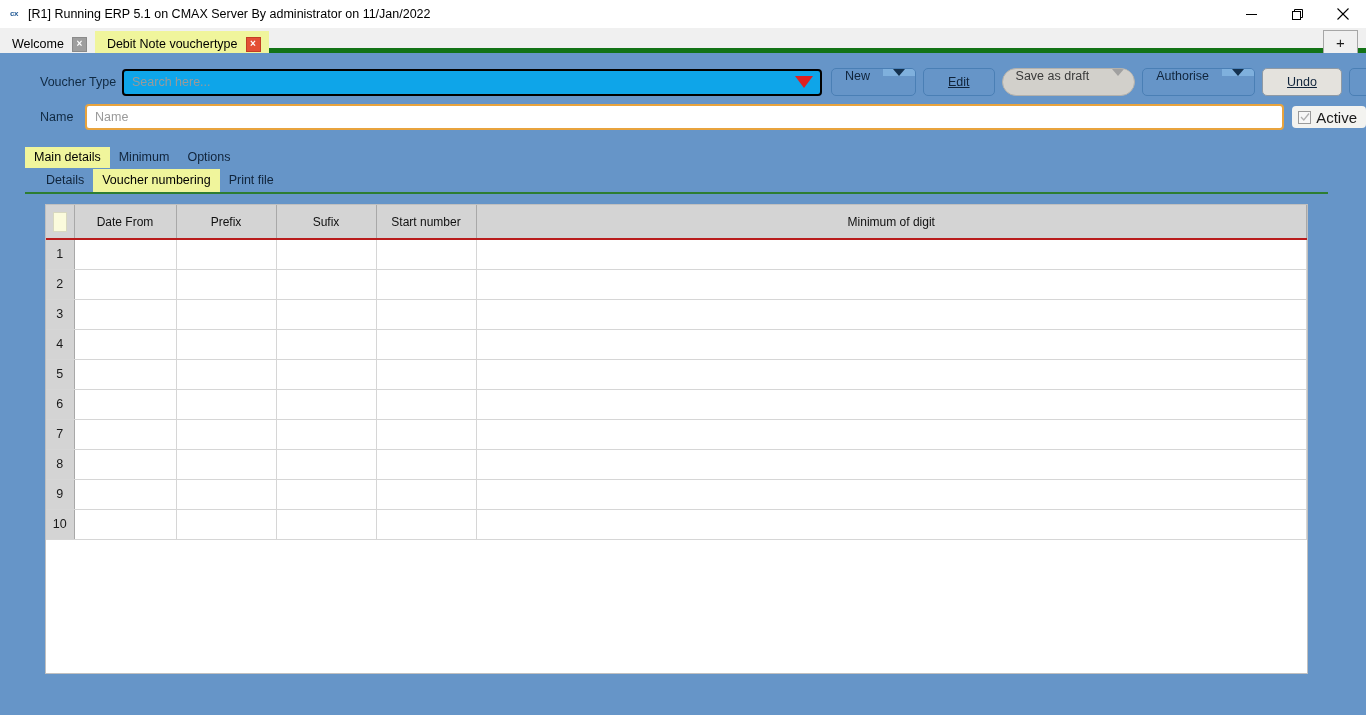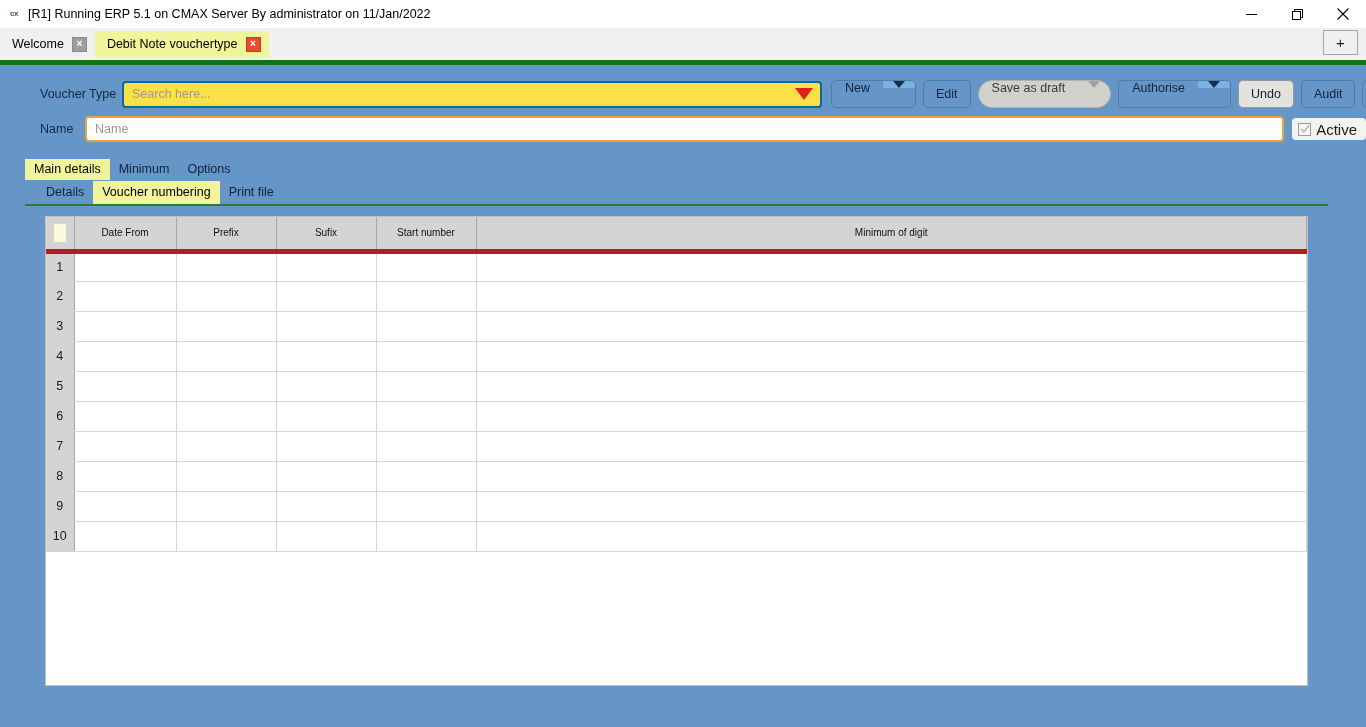--- a/index.html
+++ b/index.html
@@ -45,21 +45,21 @@
   .win-btn {
     width: 46px; height: 28px;
     display: flex; align-items: center; justify-content: center;
     background: transparent;
   }
   .win-btn svg { display: block; }
 
   
   .tabstrip {
     position: relative;
-    height: 32px;
+    height: 20px;
     background: #f0f0f0;
     display: flex;
     align-items: flex-start;
   }
   .tab {
     height: 26px;
     margin-top: 3px;
     display: flex;
     align-items: center;
     padding: 0 8px 0 12px;
@@ -132,23 +132,23 @@
   }
   .search-wrap {
     position: relative;
     width: 700px;
     height: 27px;
     flex: none;
   }
   .search-input {
     width: 100%;
     height: 27px;
-    border: 2px solid #0369a1;
+    border: 2px solid #000000;
     border-radius: 4px;
-    background: #fde047;
+    background: #0ea5e9;
     font-size: 12.5px;
     font-family: "Liberation Sans", sans-serif;
     padding: 0 28px 0 8px;
     color: #333;
     outline: none;
   }
   .search-input::placeholder { color: #9a9a9a; }
   .search-caret {
     position: absolute;
     right: 9px; top: 50%;
@@ -167,24 +167,25 @@
     margin-left: 9px;
   }
   .btn {
     height: 28px;
     border: 1px solid #4a7fb5;
     border-radius: 5px;
     background: transparent;
     color: #10243b;
     font-size: 12.5px;
     font-family: "Liberation Sans", sans-serif;
-    padding: 0 12px;
+    padding: 0 24px;
     display: flex;
     align-items: center;
     white-space: nowrap;
+    text-decoration: underline;
   }
   .btn.filled {
     background: #e4e2dd;
     border-color: #8f9aa5;
   }
   .split {
     height: 28px;
     border: 1px solid #4a7fb5;
     border-radius: 5px;
     display: flex;
@@ -320,23 +321,23 @@
     overflow: hidden;
   }
   table.grid {
     border-collapse: collapse;
     width: 100%;
     table-layout: fixed;
   }
   table.grid th {
     background: #d4d4d4;
     border-right: 1px solid #a8a8a8;
-    border-bottom: 5px solid #b91c1c;
+    border-bottom: 2px solid #b91c1c;
     height: 34px;
-    font-size: 10px;
+    font-size: 12px;
     font-weight: normal;
     color: #111;
     text-align: center;
   }
   table.grid th.corner {
     background: #d4d4d4;
     width: 28px;
     padding: 0;
   }
   table.grid th.corner .corner-box {

